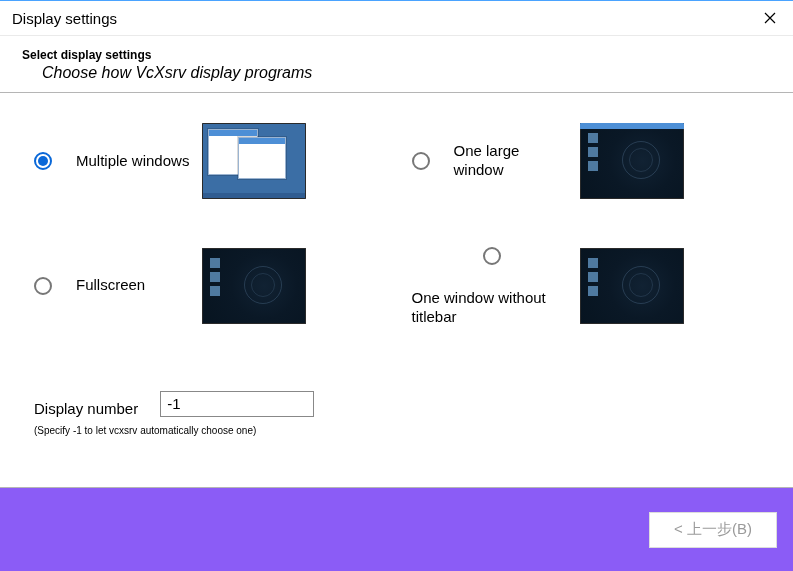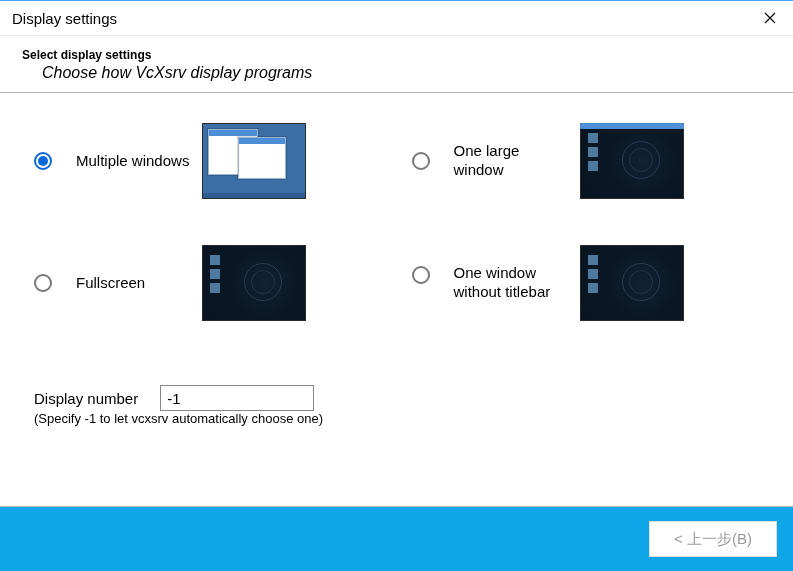--- a/index.html
+++ b/index.html
@@ -69,21 +69,22 @@
     align-items: center;
     gap: 8px;
   }
   .option .labelwrap {
     display: flex;
     align-items: center;
     gap: 24px;
     flex: 0 0 160px;
   }
   .option .labelwrap.multiline {
-    align-items: flex-start;
+    align-items: center;
+    flex-direction: column;
   }
   .option .labelwrap.multiline .radio { margin-top: 2px; }
   .option .label { font-size: 15px; line-height: 1.25; }
 
   
   .radio {
     width: 18px; height: 18px;
     border-radius: 50%;
     border: 2px solid #777;
     display: inline-flex;
@@ -164,50 +165,51 @@
     content: "";
     position: absolute; top: 6px; left: 6px; right: 6px; bottom: 6px;
     border: 1.5px solid rgba(120,160,200,.18);
     border-radius: 50%;
   }
 
   
   .dn-row {
     margin-top: 64px;
     display: flex;
-    align-items: center;
+    align-items: flex-end;
     gap: 22px;
   }
   .dn-row label { font-size: 15px; }
   .dn-row input {
     width: 154px;
     height: 26px;
     font-size: 15px;
     padding: 2px 6px;
     border: 1px solid #888;
     outline: none;
     font-family: inherit;
   }
   .dn-hint {
-    font-size: 13px;
+    margin-top: 8px;
+    font-size: 10px;
   }
 
   
   .footer {
     position: absolute;
     left: 0; right: 0;
     bottom: 0;
-    height: 65px;
+    height: 84px;
     border-top: 1px solid #b5b5b5;
     display: flex;
     justify-content: flex-end;
     align-items: center;
     gap: 14px;
     padding-right: 16px;
-    background: #0ea5e9;
+    background: #8b5cf6;
   }
   .btn {
     min-width: 128px;
     height: 36px;
     border: 1px solid #8a8a8a;
     background: #fff;
     font-size: 15px;
     display: inline-flex;
     align-items: center;
     justify-content: center;

